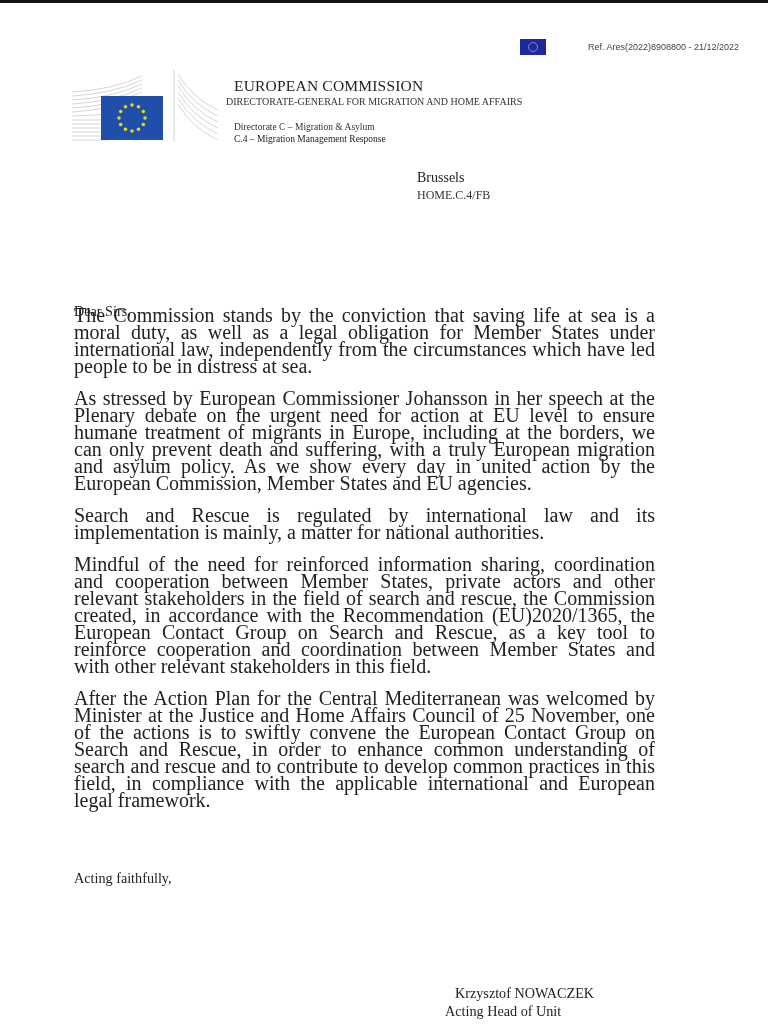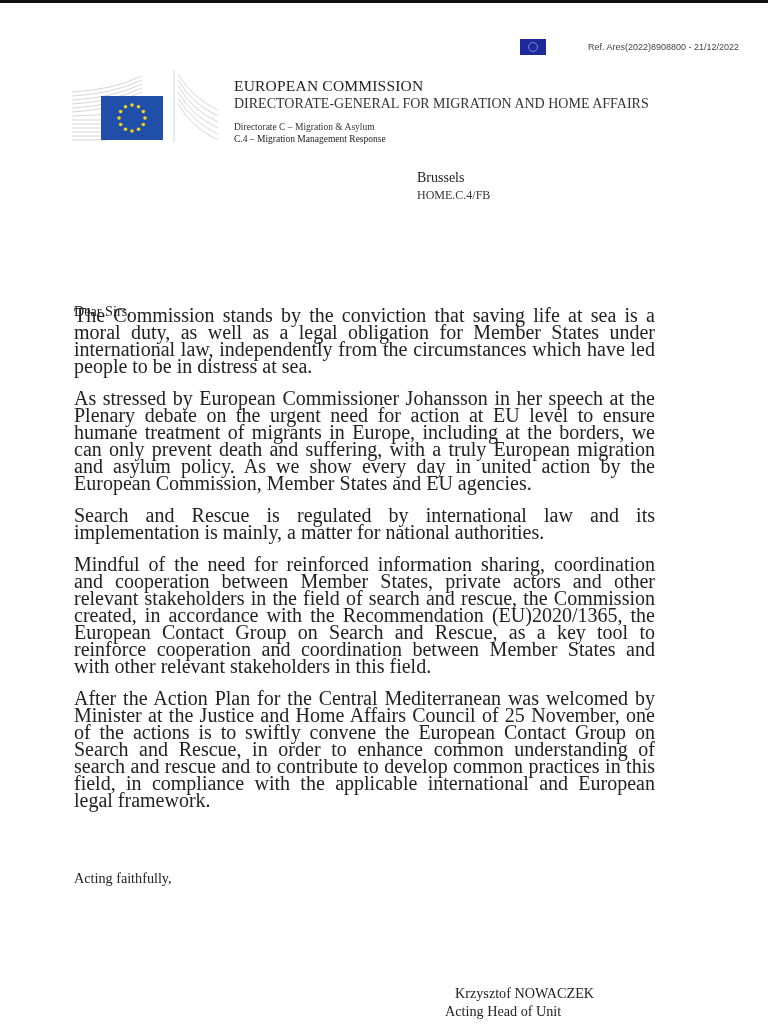--- a/index.html
+++ b/index.html
@@ -8,21 +8,21 @@
     font-family: "Liberation Serif", "DejaVu Serif", serif; color: #222;
   }
   .topbar { position: absolute; left: 0; top: 0; width: 768px; height: 3px; background: #111; }
   .ref { position: absolute; left: 520px; top: 39px; display: flex; align-items: center; gap: 6px; }
   .ref .flag { width: 26px; height: 16px; background: #1e2a9c; display: flex; align-items: center; justify-content: center; }
   .ref .flag span { width: 8px; height: 8px; border: 1px solid #7b86d8; border-radius: 50%; }
   .ref .txt { font-family: "Liberation Sans", "DejaVu Sans", sans-serif; font-size: 9px; color: #444; margin-left: 36px; }
 
   .logo { position: absolute; left: 72px; top: 68px; width: 146px; height: 76px; }
   .org-title { position: absolute; left: 234px; top: 77px; font-size: 15.5px; color: #222; letter-spacing: 0.2px; }
-  .org-dg { position: absolute; left: 234px; top: 96px; font-size: 14px; color: #333; }
+  .org-dg { position: absolute; left: 226px; top: 96px; font-size: 10px; color: #333; }
   .org-dir { position: absolute; left: 234px; top: 122px; font-size: 9.5px; color: #333; }
   .org-unit { position: absolute; left: 234px; top: 134px; font-size: 9.5px; font-weight: normal; color: #222; }
 
   .place { position: absolute; left: 417px; top: 170px; font-size: 14px; }
   .refcode { position: absolute; left: 417px; top: 188px; font-size: 12px; color: #333; }
 
   .salutation { position: absolute; left: 74px; top: 259px; font-size: 14.2px; margin-top: 44px; }
   .body { position: absolute; left: 74px; top: 307px; width: 581px; font-size: 20px; line-height: 17px; text-align: justify; }
   .body p { margin: 0 0 15px 0; }
   .closing { position: absolute; left: 74px; top: 870px; font-size: 14.2px; }

